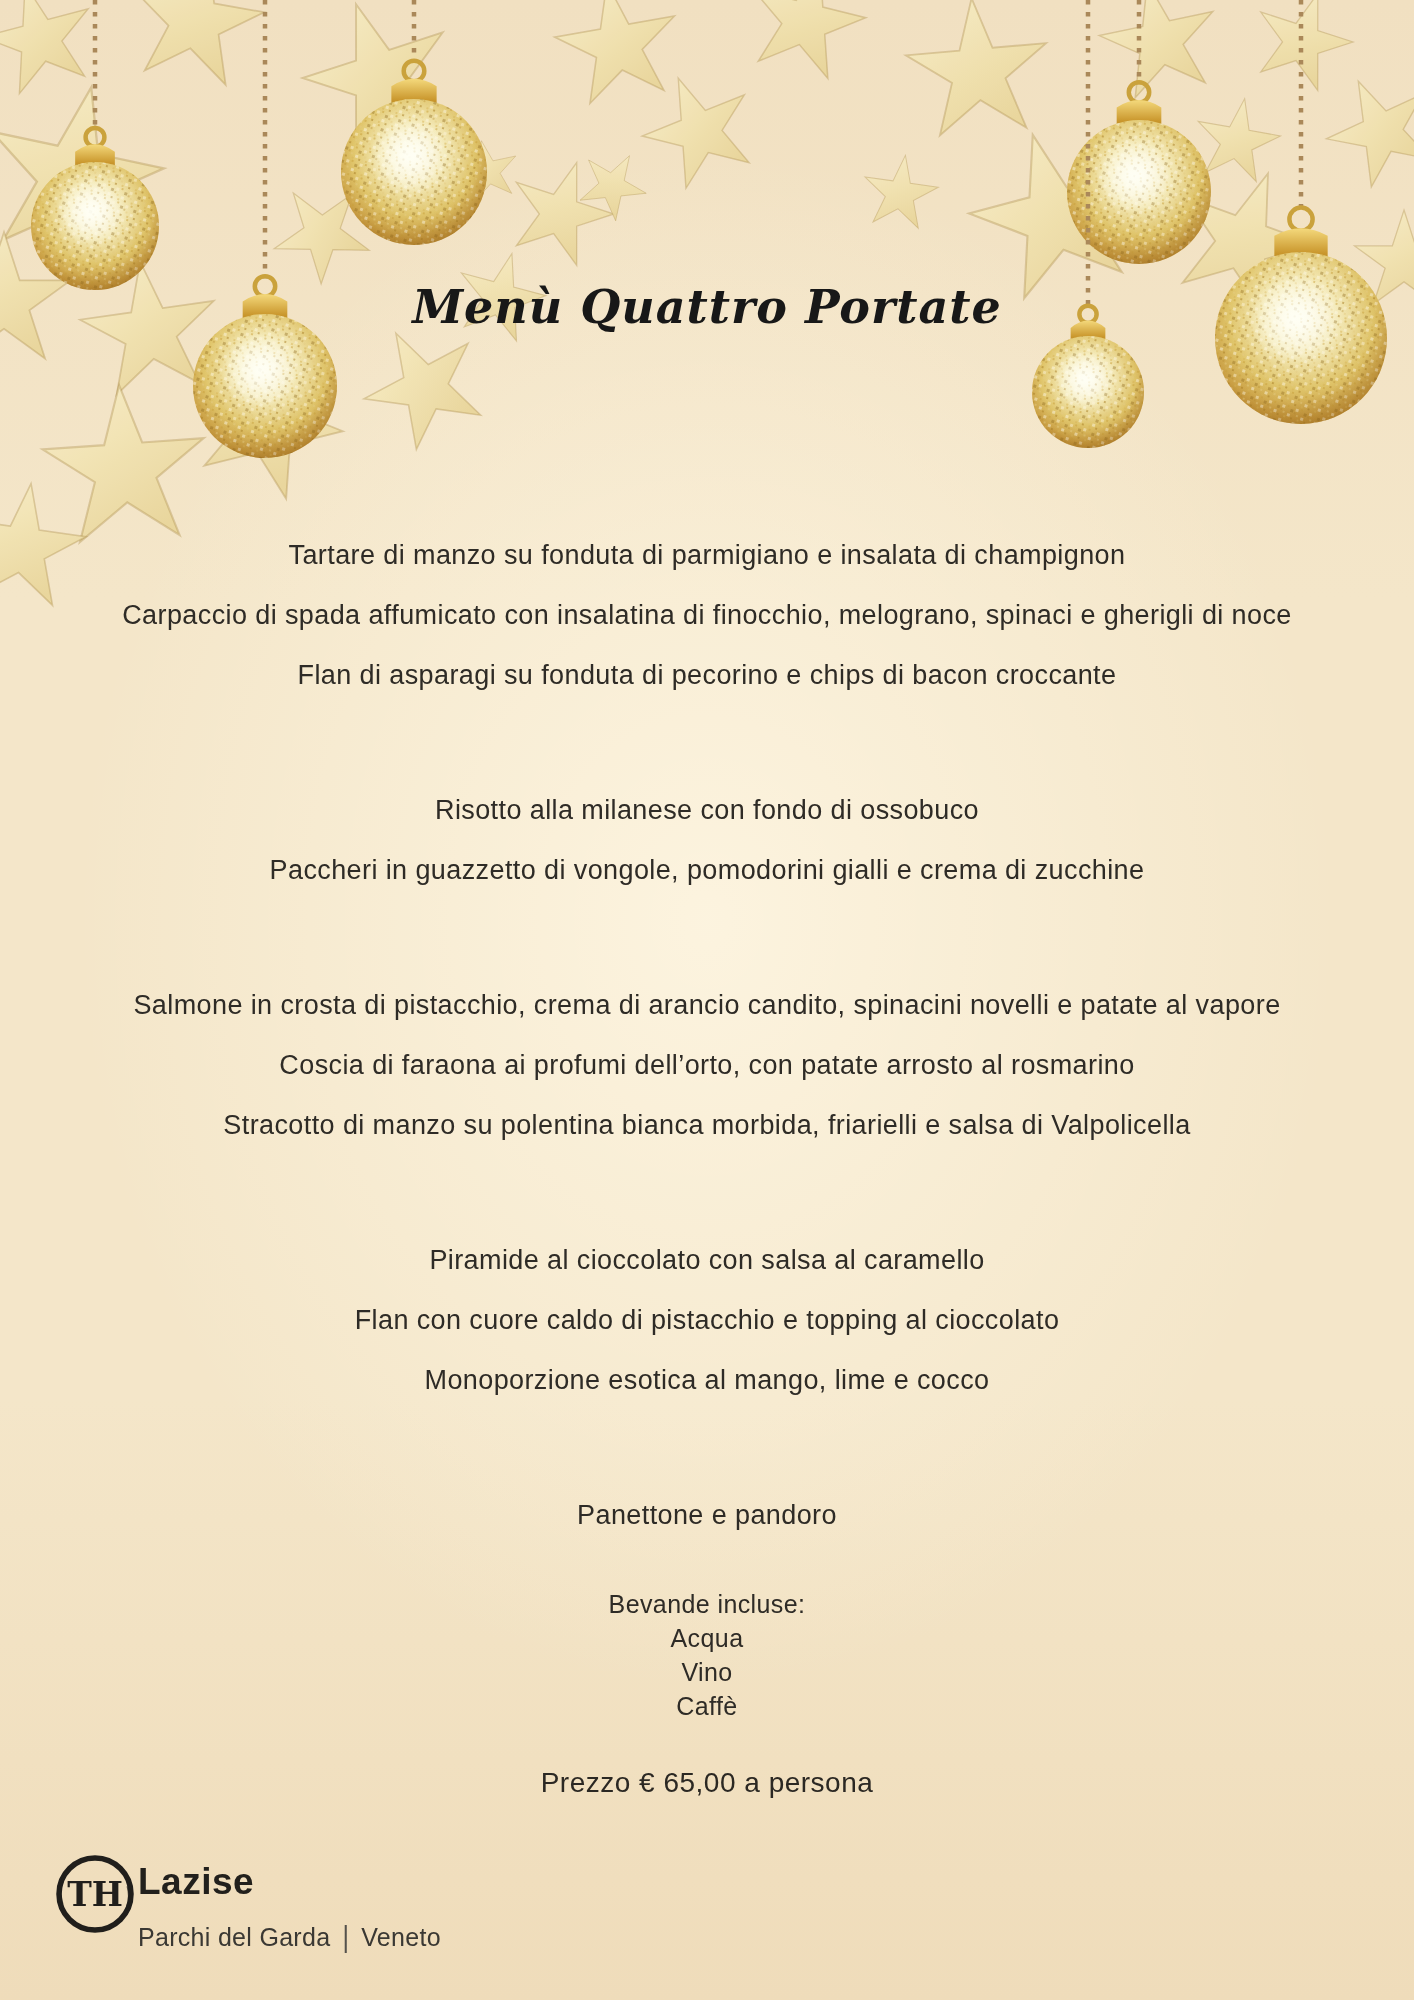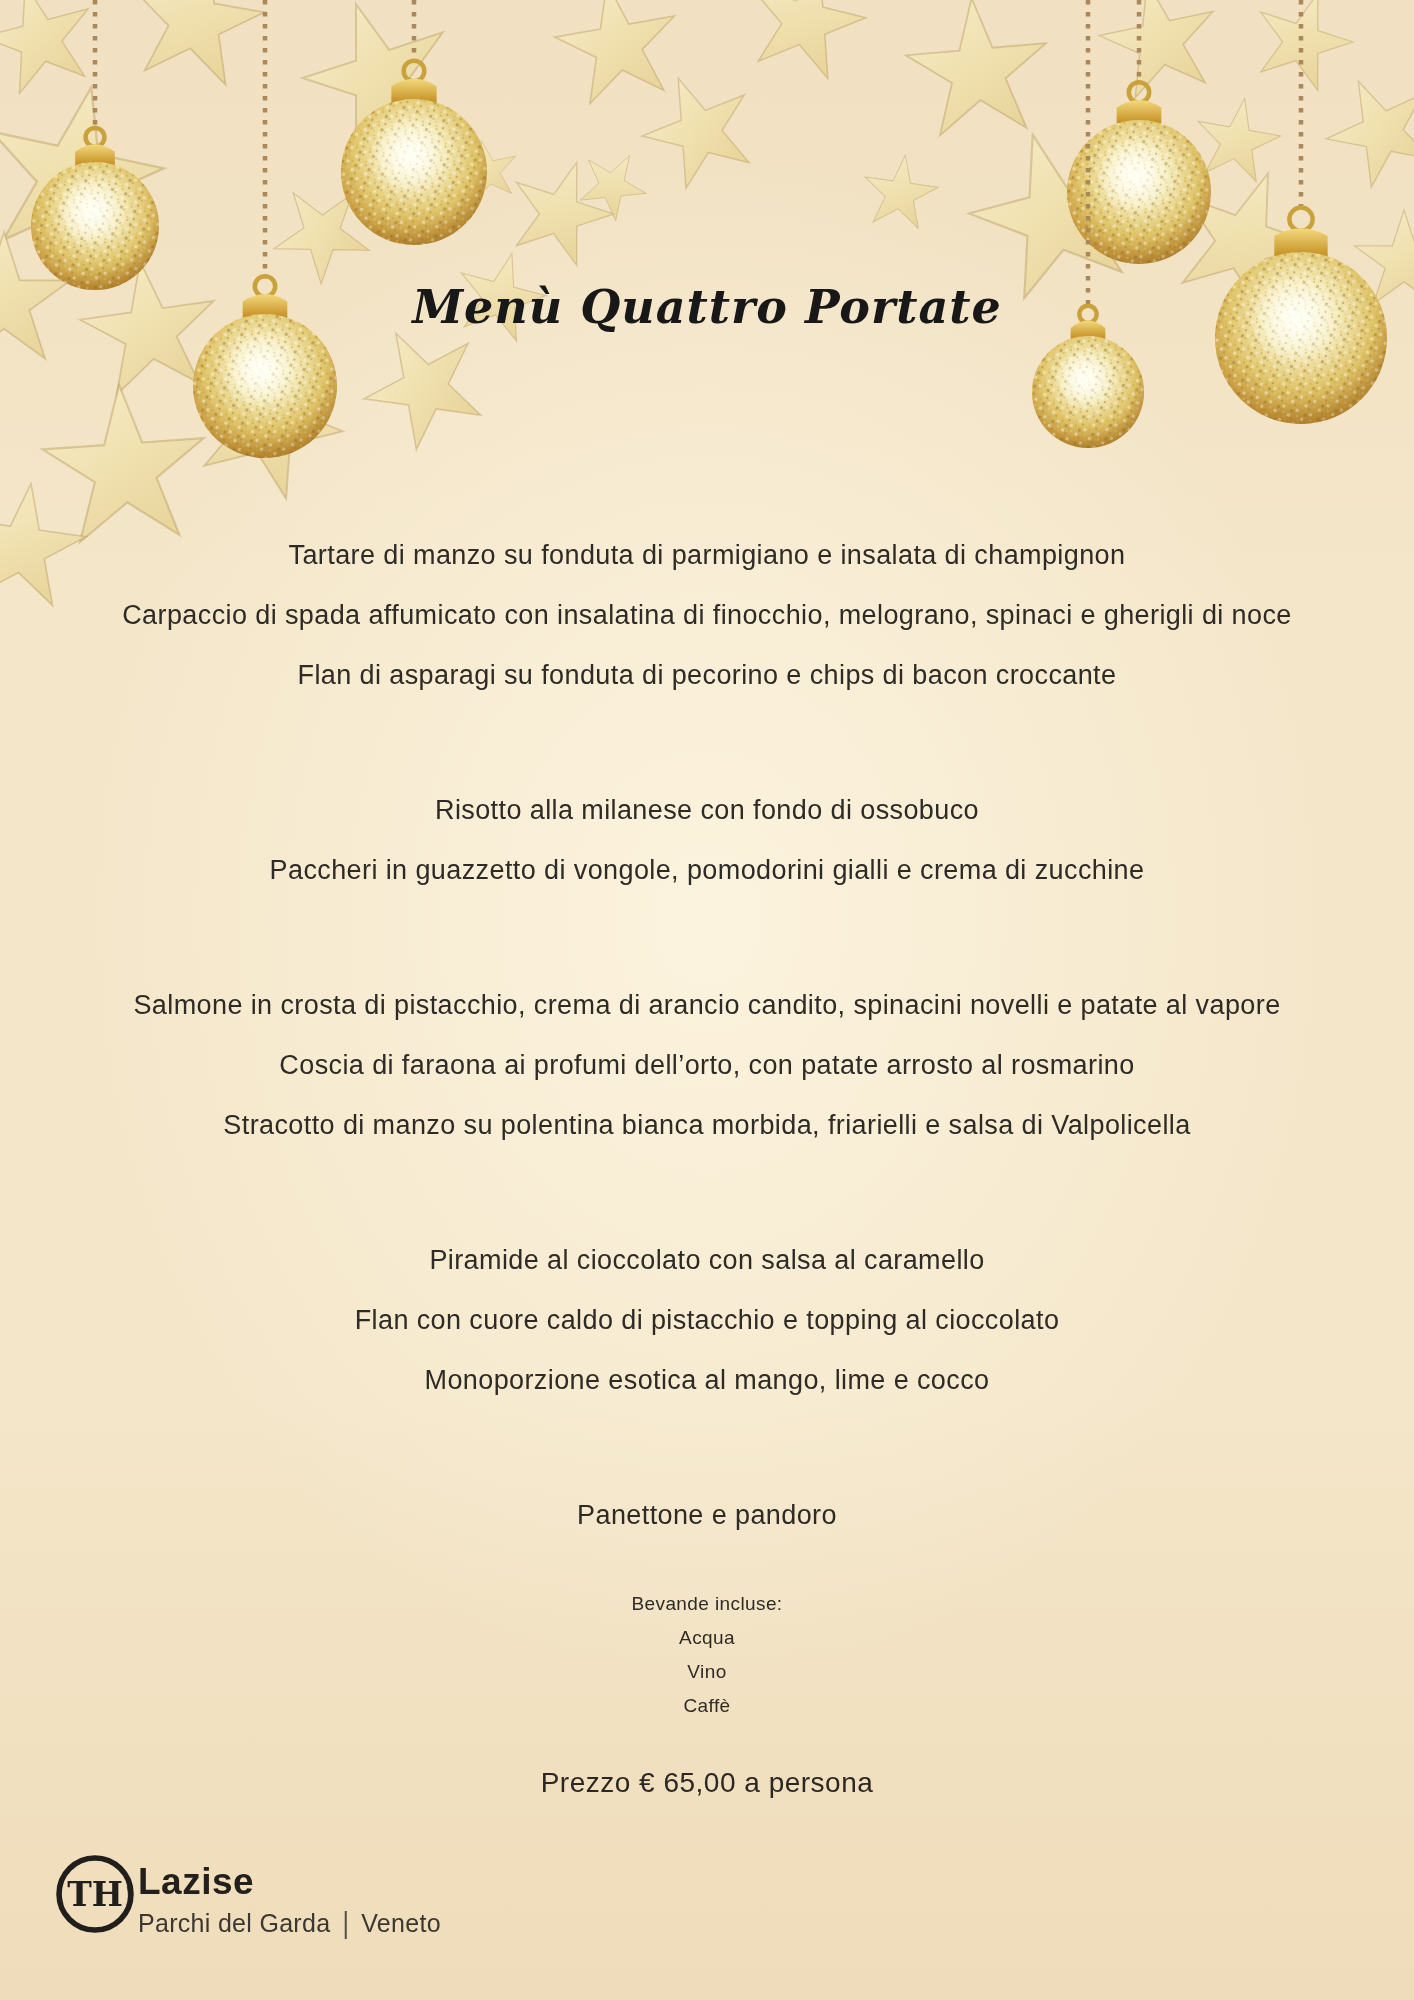--- a/index.html
+++ b/index.html
@@ -32,38 +32,38 @@
   .course{margin:0 0 75px 0;}
   .course.tight{margin-bottom:42px;}
   .menu-row{
     height:60px;display:flex;align-items:center;justify-content:center;
     font-size:27px;letter-spacing:0.4px;color:#2e2b26;
     white-space:nowrap;
   }
   .bev-block{margin:0 0 40px 0;}
   .bev-row{
     height:34px;display:flex;align-items:center;justify-content:center;
-    font-size:19px;letter-spacing:0.4px;color:#2e2b26;white-space:nowrap;
+    font-size:25px;letter-spacing:0.4px;color:#2e2b26;white-space:nowrap;
   }
   .price-row{
     height:40px;display:flex;align-items:center;justify-content:center;
     font-size:28px;letter-spacing:0.5px;color:#2b2823;white-space:nowrap;
   }
   .footer{
     position:absolute;left:52px;top:1848px;z-index:2;
     display:flex;align-items:flex-start;
   }
   .logo-badge{flex:0 0 auto;}
   .footer-text{display:flex;flex-direction:column;}
   .brand{
     font-size:37px;font-weight:600;color:#22201c;letter-spacing:0.5px;line-height:1.1;
     margin-top:14px;
   }
   .brand-sub{
-    font-size:25px;color:#3a3833;letter-spacing:0.3px;margin-top:6px;
+    font-size:25px;color:#3a3833;letter-spacing:0.3px;margin-top:20px;
     display:flex;align-items:center;gap:12px;justify-content:flex-end;
   }
   .sep{color:#55524c;font-weight:300;transform:scaleY(1.15);display:inline-block;}
 </style>
 </head>
 <body>
 
 <div class="page">
 
   <svg id="deco-svg" class="deco" width="1414" height="2000" viewBox="0 0 1414 2000">

